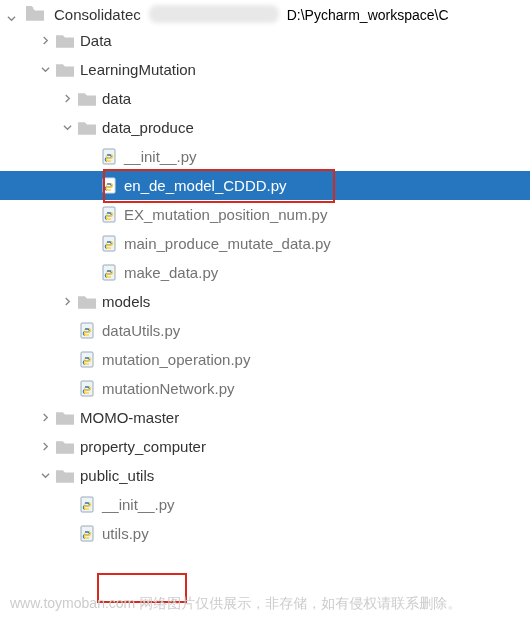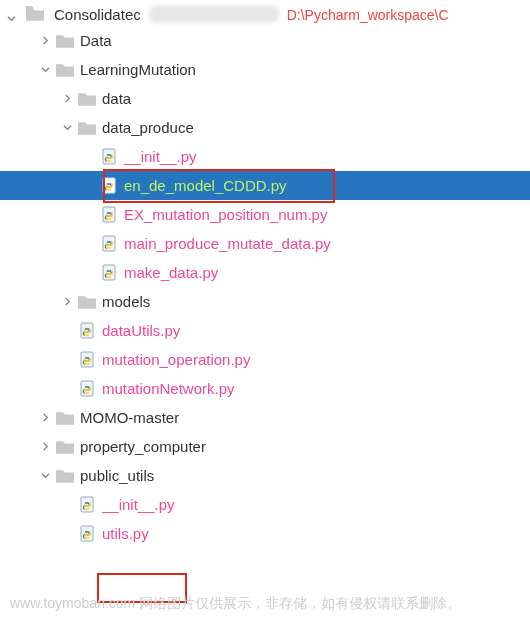--- a/index.html
+++ b/index.html
@@ -14,21 +14,21 @@
       color: #333;
     }
     .header {
       display: flex;
       align-items: flex-end;
       padding: 3px 4px;
       gap: 4px;
       height: 26px;
     }
     .header .path {
-      color: #ef4444;
+      color: #000000;
       font-size: 14px;
       white-space: nowrap;
     }
     .header .blur {
       width: 130px;
       height: 18px;
       background: #e8e8e8;
       border-radius: 8px;
       filter: blur(2px);
       margin: 0 4px;
@@ -61,22 +61,22 @@
       height: 18px;
       display: inline-flex;
       align-items: center;
       justify-content: center;
       flex-shrink: 0;
       margin-right: 6px;
     }
     .label {
       font-size: 15px;
     }
-    .label.pkg { color: #ec4899; }
-    .row.selected .label.pkg { color: #bef264; }
+    .label.pkg { color: #737373; }
+    .row.selected .label.pkg { color: #ffffff; }
     .highlight-box {
       position: absolute;
       border: 2px solid #d9291c;
       pointer-events: none;
     }
     .watermark {
       position: absolute;
       bottom: 4px;
       left: 10px;
       right: 10px;

